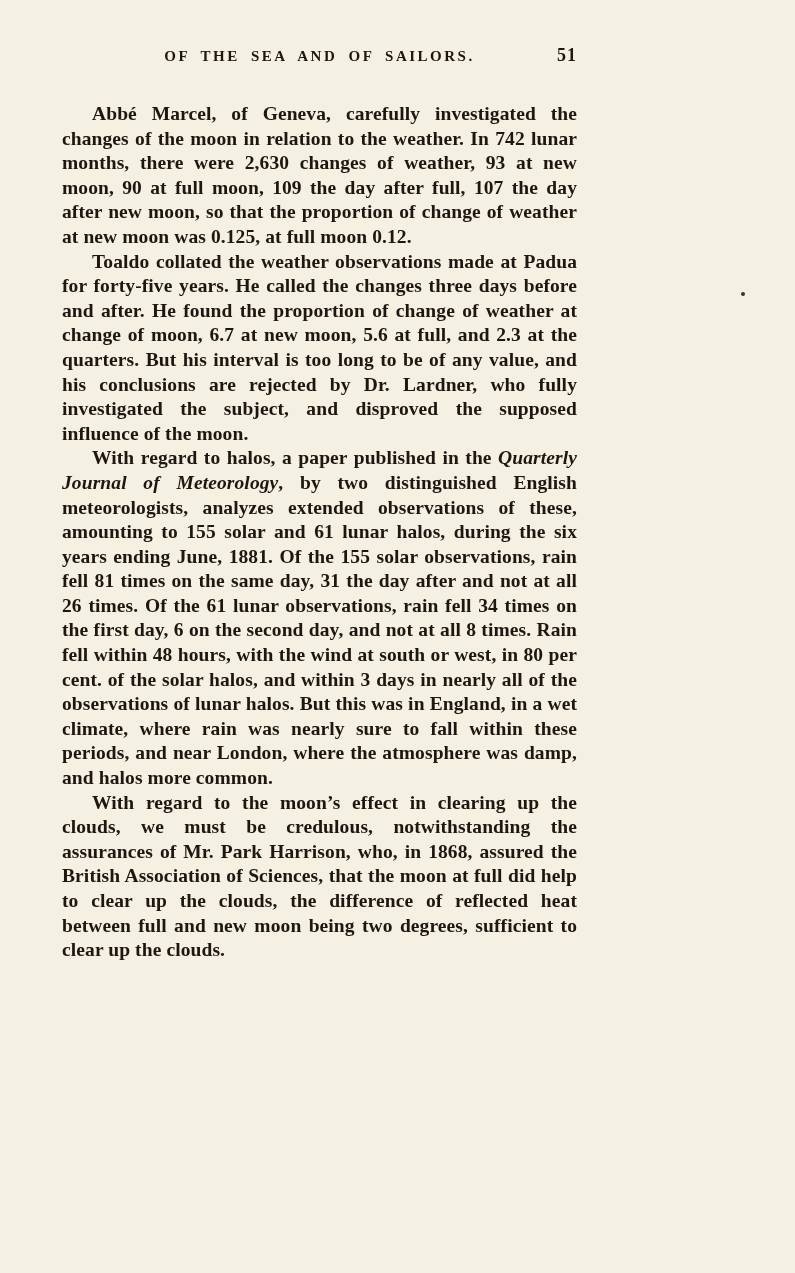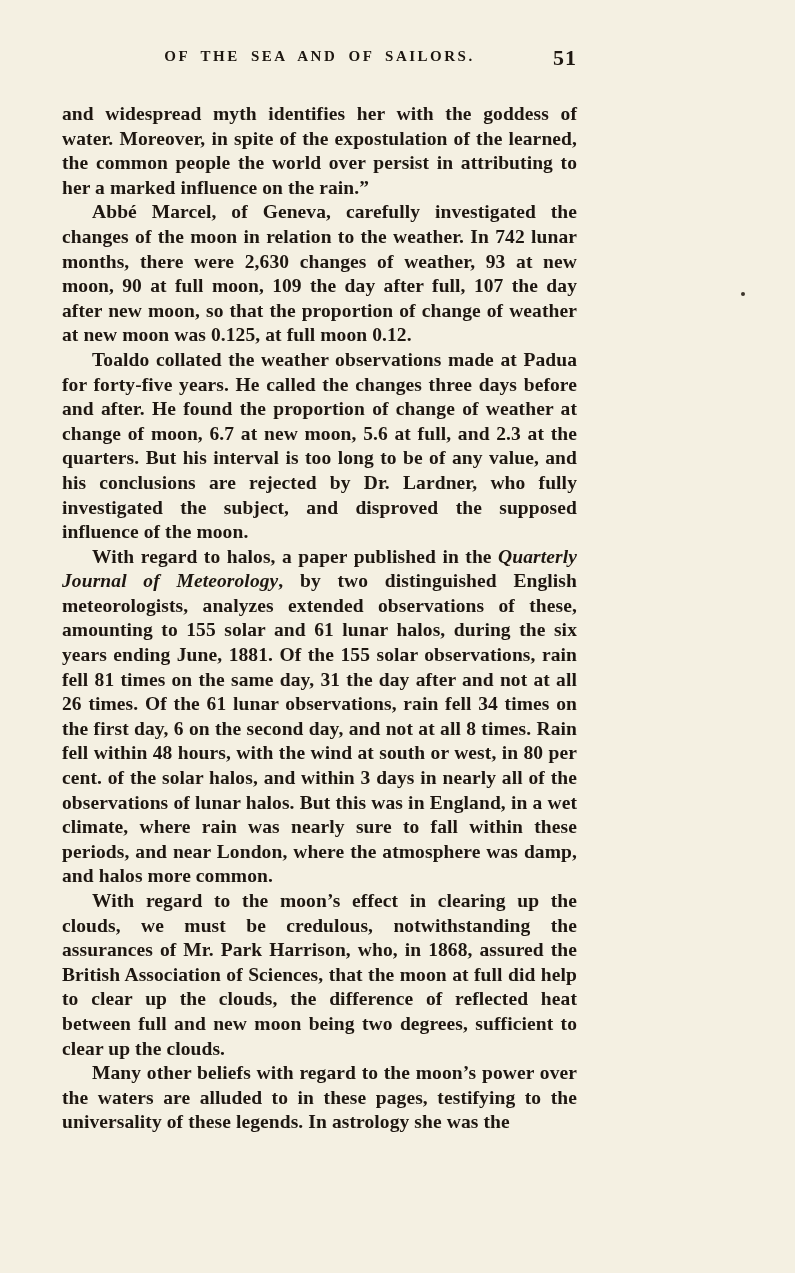--- a/index.html
+++ b/index.html
@@ -26,21 +26,21 @@
     display:block;
     text-align:center;
     font-size:15px;
     font-weight:bold;
     letter-spacing:2.5px;
     word-spacing:5px;
   }
   .page-number {
     position:absolute;
     right:0; top:-3px;
-    font-size:22px;
+    font-size:18px;
     font-weight:bold;
     letter-spacing:1px;
   }
   .page-body {
     font-size:19.5px;
     line-height:24.6px;
     text-align:justify;
     font-weight:600;
     letter-spacing:0.1px;
   }
@@ -58,22 +58,20 @@
 </head>
 <body>
 
 <div class="page">
   <header class="page-header">
     <span class="running-title">OF THE SEA AND OF SAILORS.</span>
     <span class="page-number">51</span>
   </header>
 
   <main class="page-body">
-      <p class="para"><span>and widespread myth identifies her with the goddess of water.  Moreover, in spite of the expostulation of the learned, the common people the world over persist in attributing to her a marked influence on the rain.”</span></p>
       <p class="para indent"><span>Abbé Marcel, of Geneva, carefully investigated the changes of the moon in relation to the weather.  In 742 lunar months, there were 2,630 changes of weather, 93 at new moon, 90 at full moon, 109 the day after full, 107 the day after new moon, so that the proportion of change of weather at new moon was 0.125, at full moon 0.12.</span></p>
       <p class="para indent"><span>Toaldo collated the weather observations made at Padua for forty-five years.  He called the changes three days before and after.  He found the proportion of change of weather at change of moon, 6.7 at new moon, 5.6 at full, and 2.3 at the quarters.  But his interval is too long to be of any value, and his conclusions are rejected by Dr. Lardner, who fully investigated the subject, and disproved the supposed influence of the moon.</span></p>
       <p class="para indent"><span>With regard to halos, a paper published in the </span><span class="italic">Quarterly Journal of Meteorology</span><span>, by two distinguished English meteorologists, analyzes extended observations of these, amounting to 155 solar and 61 lunar halos, during the six years ending June, 1881.  Of the 155 solar observations, rain fell 81 times on the same day, 31 the day after and not at all 26 times.  Of the 61 lunar observations, rain fell 34 times on the first day, 6 on the second day, and not at all 8 times.  Rain fell within 48 hours, with the wind at south or west, in 80 per cent. of the solar halos, and within 3 days in nearly all of the observations of lunar halos.  But this was in England, in a wet climate, where rain was nearly sure to fall within these periods, and near London, where the atmosphere was damp, and halos more common.</span></p>
       <p class="para indent"><span>With regard to the moon’s effect in clearing up the clouds, we must be credulous, notwithstanding the assurances of Mr. Park Harrison, who, in 1868, assured the British Association of Sciences, that the moon at full did help to clear up the clouds, the difference of reflected heat between full and new moon being two degrees, sufficient to clear up the clouds.</span></p>
-      <p class="para indent"><span>Many other beliefs with regard to the moon’s power over the waters are alluded to in these pages, testifying to the universality of these legends.  In astrology she was the</span></p>
     </main>
 
   <span class="artifact-dot"></span>
 </div>
 
 </body></html>

